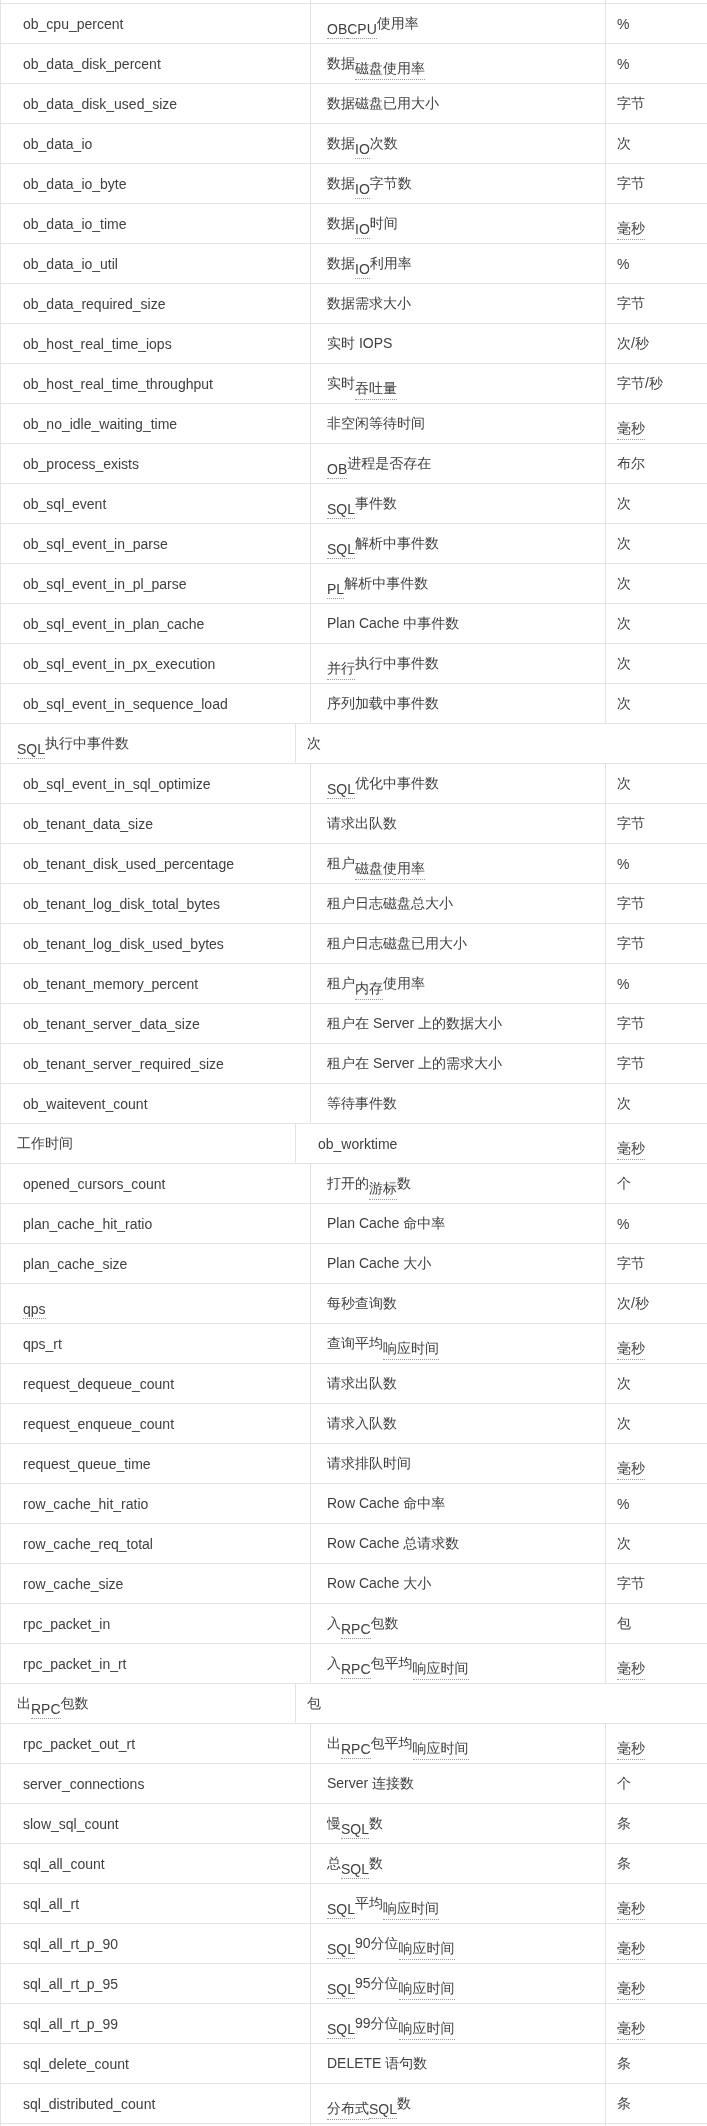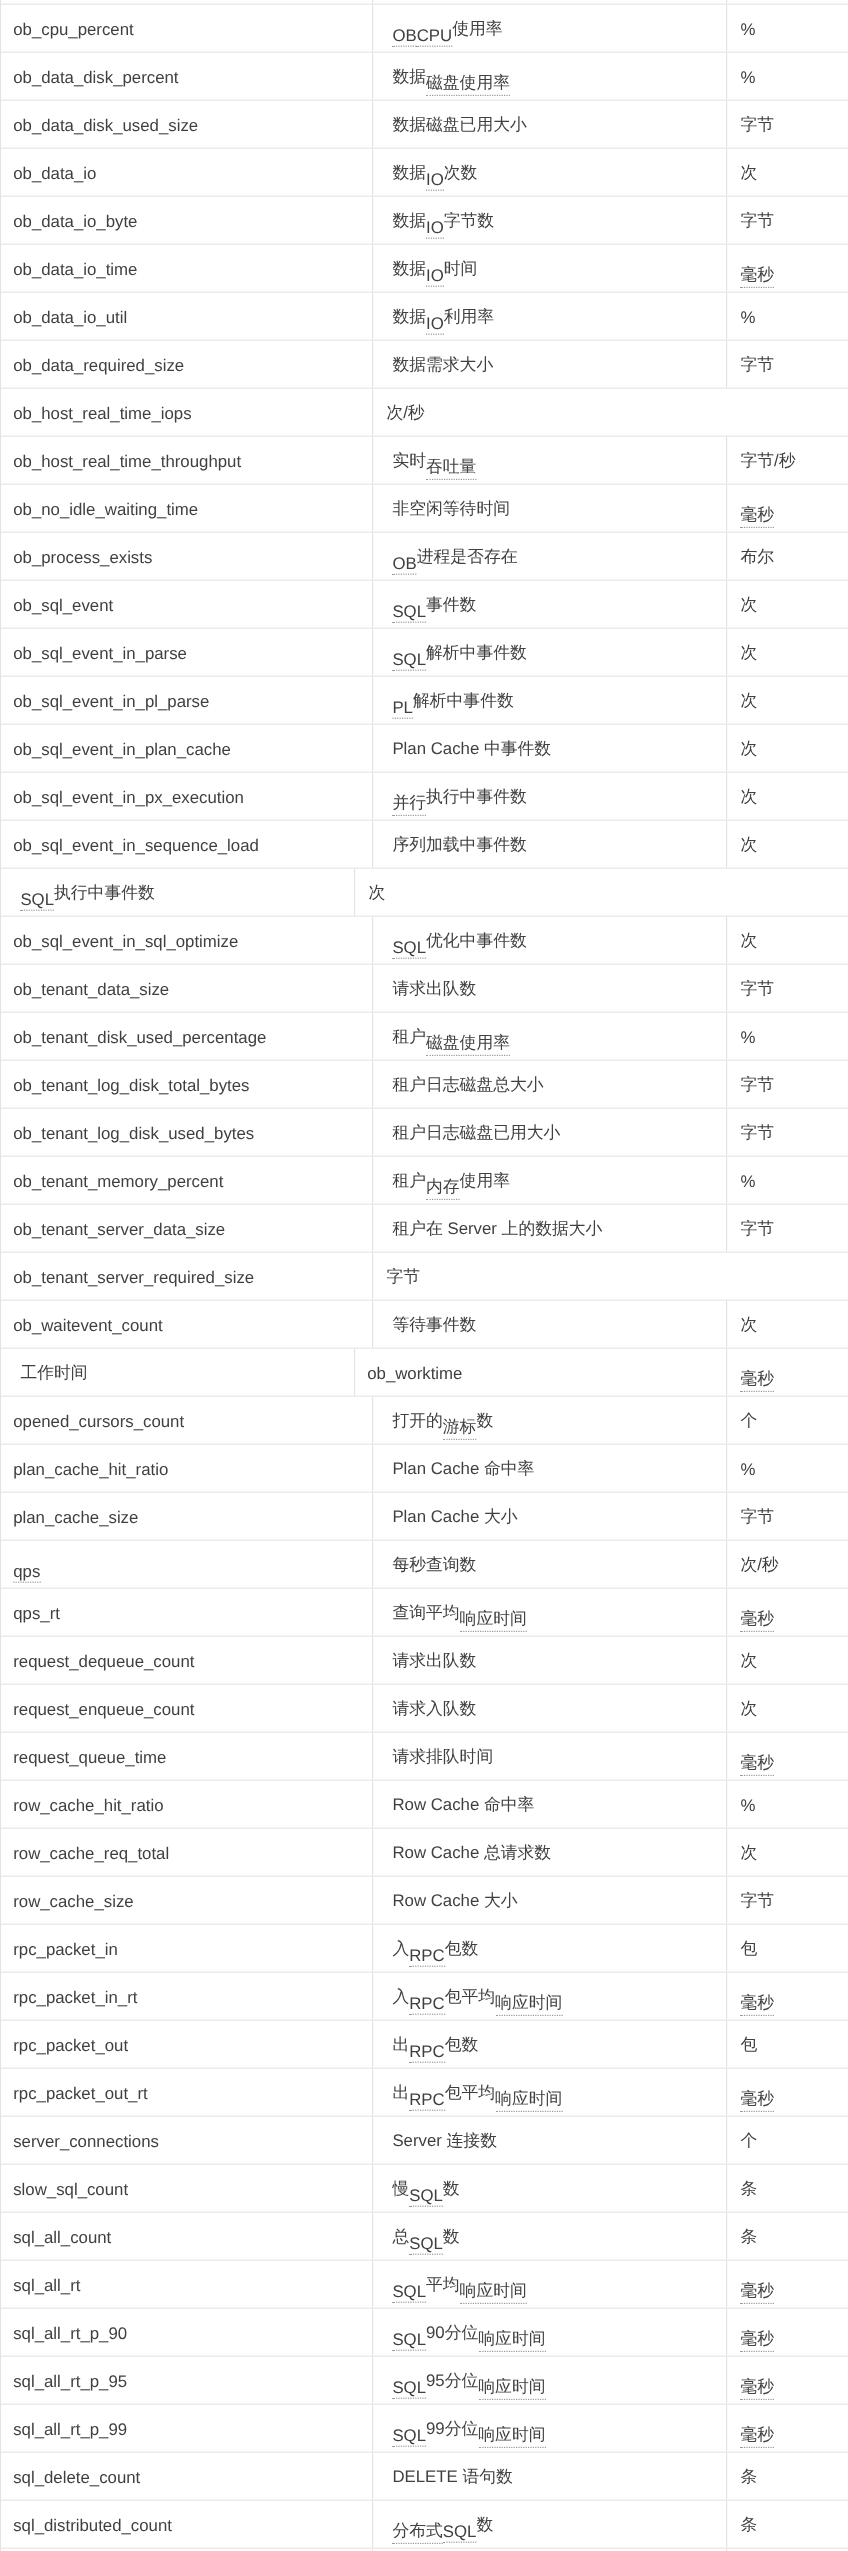--- a/index.html
+++ b/index.html
@@ -26,21 +26,21 @@
   }
   .row.stub-top { height: 4px; }
   .row.stub-bottom { height: 2px; border-bottom: none; }
   .cell {
     box-sizing: border-box;
     display: flex;
     align-items: center;
     overflow: hidden;
     white-space: nowrap;
   }
-  .c1 { width: 310px; border-right: 1px solid #e3e3e3; padding-left: 10px; }
+  .c1 { width: 310px; border-right: 1px solid #e3e3e3; padding-left: 22px; }
   .c2 { width: 295px; border-right: 1px solid #e3e3e3; padding-left: 16px; }
   .c3 { flex: 1; padding-left: 11px; }
   .term {
     border-bottom: 1px dotted #9a9a9a;
     padding-bottom: 1px;
     margin-top: 12px;
   }
 </style>
 </head>
 <body>
@@ -89,20 +89,21 @@
         <div class="cell c2">数据 <span class="term">IO</span> 利用率</div>
         <div class="cell c3">%</div>
       </div>
       <div class="row">
         <div class="cell c1">ob_data_required_size</div>
         <div class="cell c2">数据需求大小</div>
         <div class="cell c3">字节</div>
       </div>
       <div class="row">
         <div class="cell c1">ob_host_real_time_iops</div>
+        <div class="cell c2">实时 IOPS</div>
         <div class="cell c3">次/秒</div>
       </div>
       <div class="row">
         <div class="cell c1">ob_host_real_time_throughput</div>
         <div class="cell c2">实时<span class="term">吞吐量</span></div>
         <div class="cell c3">字节/秒</div>
       </div>
       <div class="row">
         <div class="cell c1">ob_no_idle_waiting_time</div>
         <div class="cell c2">非空闲等待时间</div>
@@ -179,20 +180,21 @@
         <div class="cell c2">租户<span class="term">内存</span>使用率</div>
         <div class="cell c3">%</div>
       </div>
       <div class="row">
         <div class="cell c1">ob_tenant_server_data_size</div>
         <div class="cell c2">租户在 Server 上的数据大小</div>
         <div class="cell c3">字节</div>
       </div>
       <div class="row">
         <div class="cell c1">ob_tenant_server_required_size</div>
+        <div class="cell c2">租户在 Server 上的需求大小</div>
         <div class="cell c3">字节</div>
       </div>
       <div class="row">
         <div class="cell c1">ob_waitevent_count</div>
         <div class="cell c2">等待事件数</div>
         <div class="cell c3">次</div>
       </div>
       <div class="row">
         <div class="cell c2">工作时间</div>
         <div class="cell c1">ob_worktime</div>
@@ -267,21 +269,20 @@
         <div class="cell c3">包</div>
       </div>
       <div class="row">
         <div class="cell c1">rpc_packet_in_rt</div>
         <div class="cell c2">入 <span class="term">RPC</span> 包平均<span class="term">响应时间</span></div>
         <div class="cell c3">
           <span class="term">毫秒</span>
         </div>
       </div>
       <div class="row">
-        <div class="cell c1">rpc_packet_out</div>
         <div class="cell c2">出 <span class="term">RPC</span> 包数</div>
         <div class="cell c3">包</div>
       </div>
       <div class="row">
         <div class="cell c1">rpc_packet_out_rt</div>
         <div class="cell c2">出 <span class="term">RPC</span> 包平均<span class="term">响应时间</span></div>
         <div class="cell c3">
           <span class="term">毫秒</span>
         </div>
       </div>

